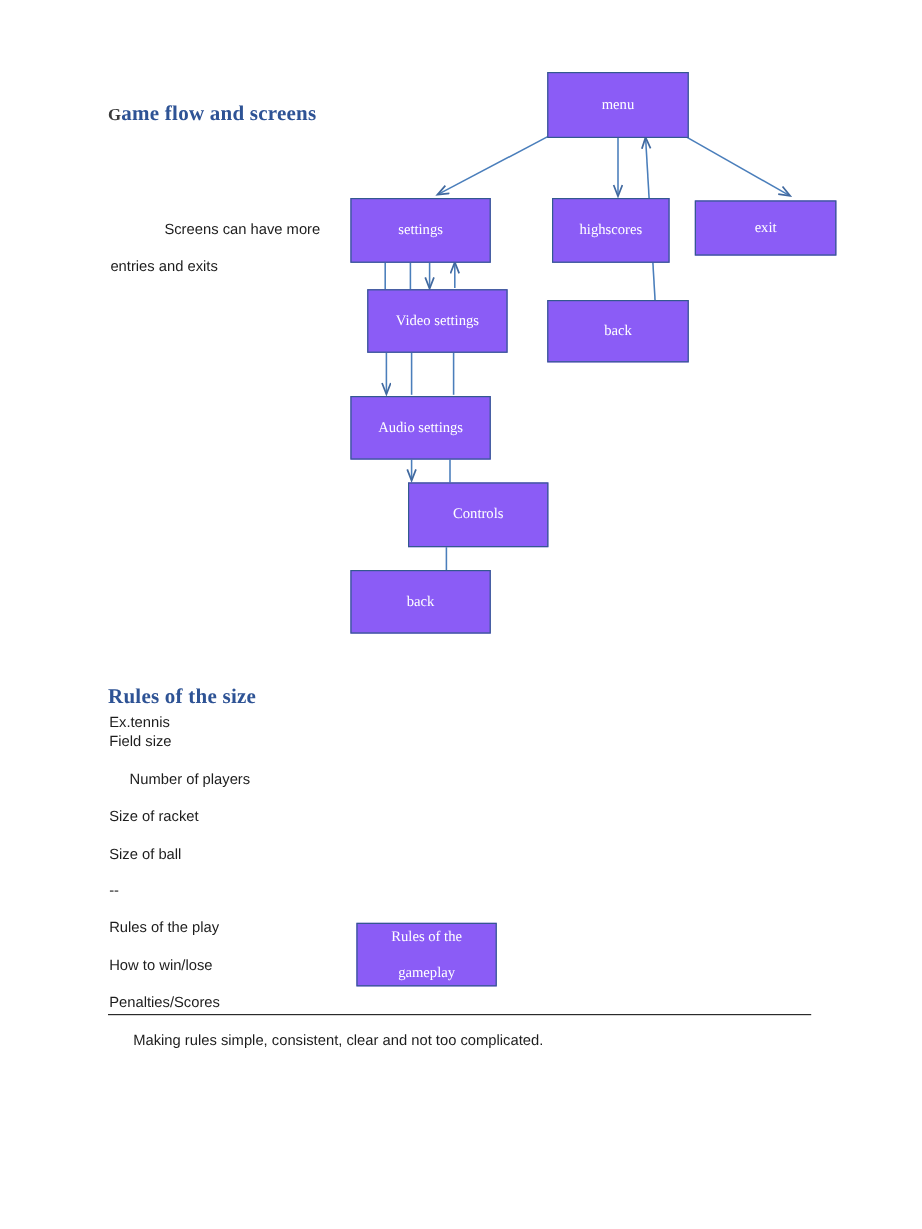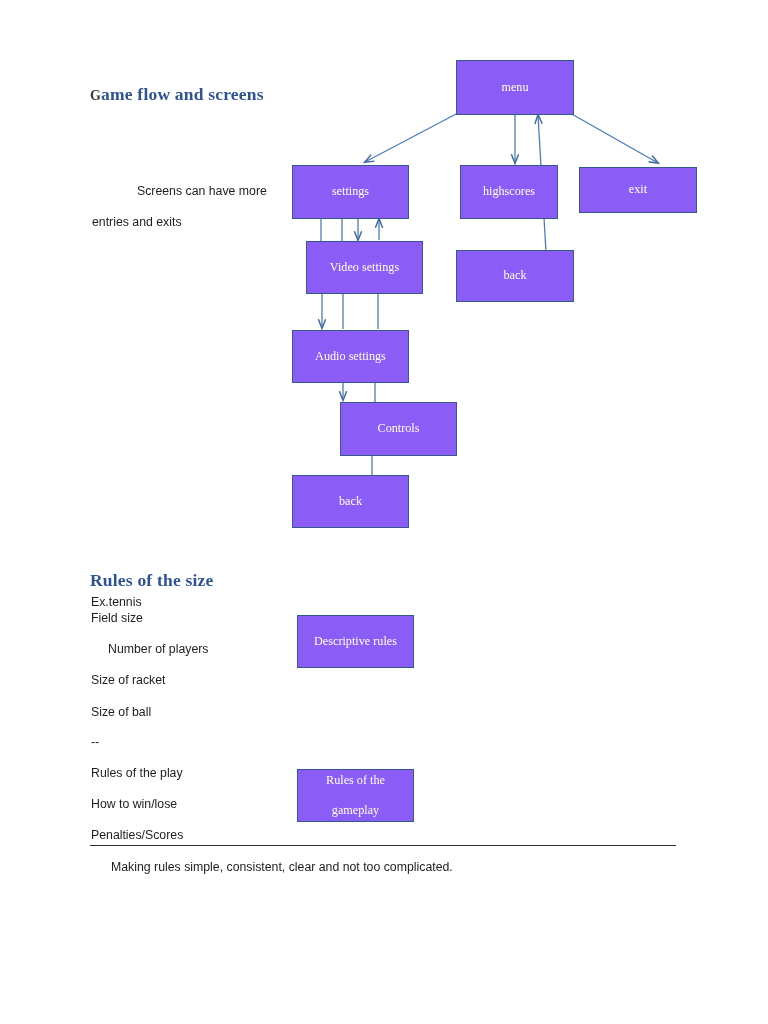--- a/index.html
+++ b/index.html
@@ -154,20 +154,19 @@
   <div class="node" style="left:456px; top:60px;  width:118px; height:55px;">menu</div>
   <div class="node" style="left:292px; top:165px; width:117px; height:54px;">settings</div>
   <div class="node" style="left:460px; top:165px; width:98px; height:54px;">highscores</div>
   <div class="node" style="left:579px; top:167px; width:118px; height:46px;">exit</div>
   <div class="node" style="left:292px; top:241px; width:117px; height:53px;margin-left:14px;">Video settings</div>
   <div class="node" style="left:456px; top:250px; width:118px; height:52px;">back</div>
   <div class="node" style="left:292px; top:330px; width:117px; height:53px;">Audio settings</div>
   <div class="node" style="left:292px; top:402px; width:117px; height:54px;margin-left:48px;">Controls</div>
   <div class="node" style="left:292px; top:475px; width:117px; height:53px;">back</div>
 
-  <div class="node" style="left:297px; top:615px; width:117px; height:53px;">Descriptive rules</div>
 
   <div class="node twoline" style="left:297px; top:769px; width:117px; height:53px; flex-direction:column;">
     <span>Rules of the</span>
     <span>gameplay</span>
   </div>
 
 </div>
 
 </body></html>

